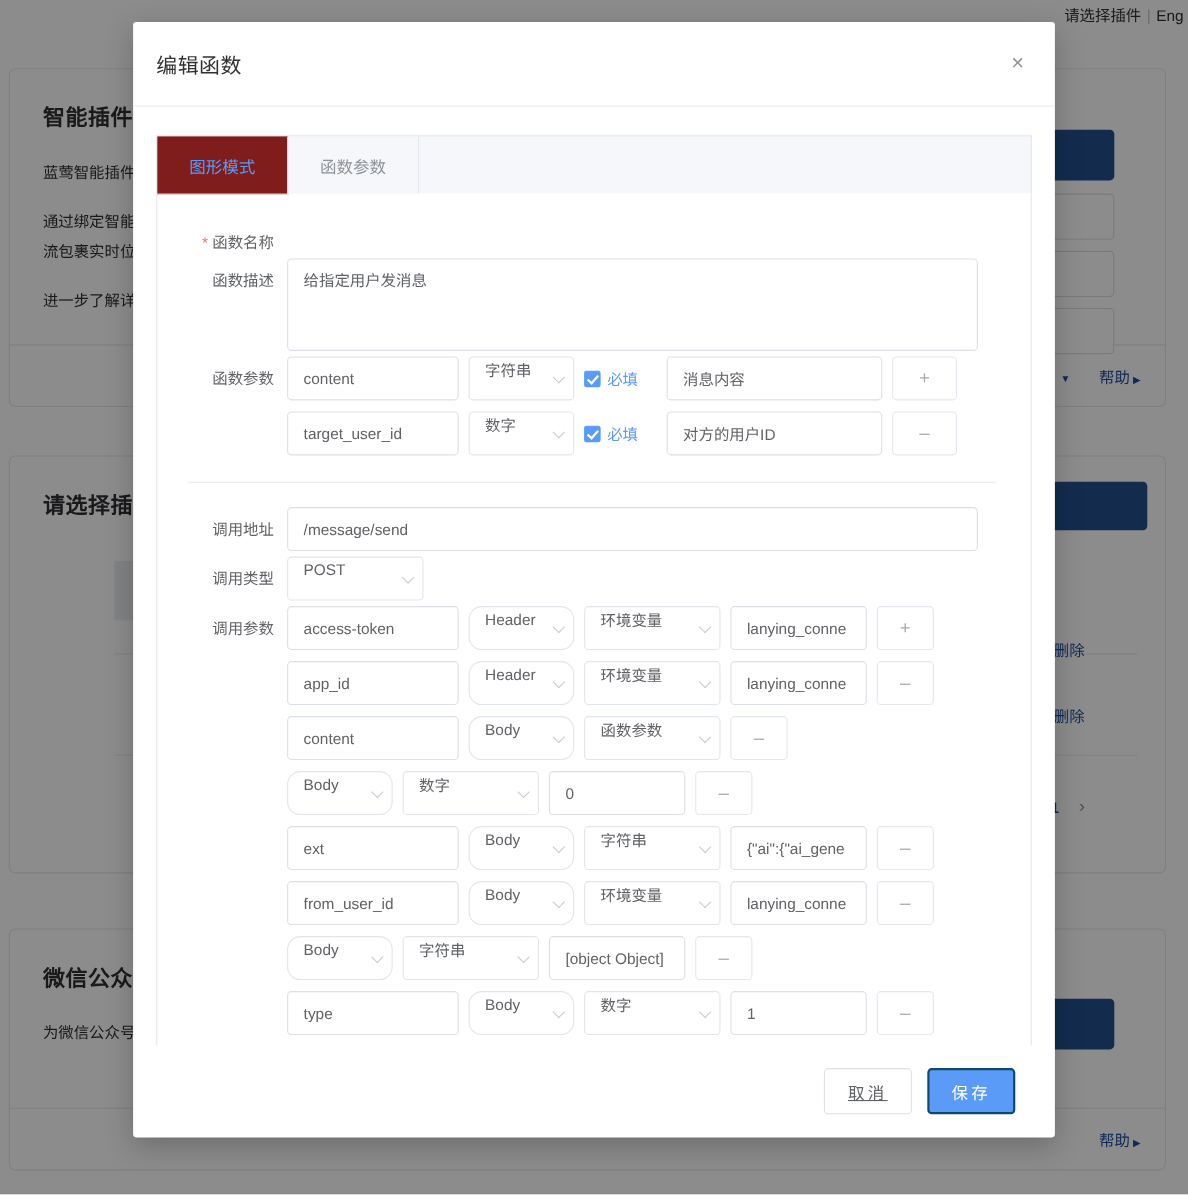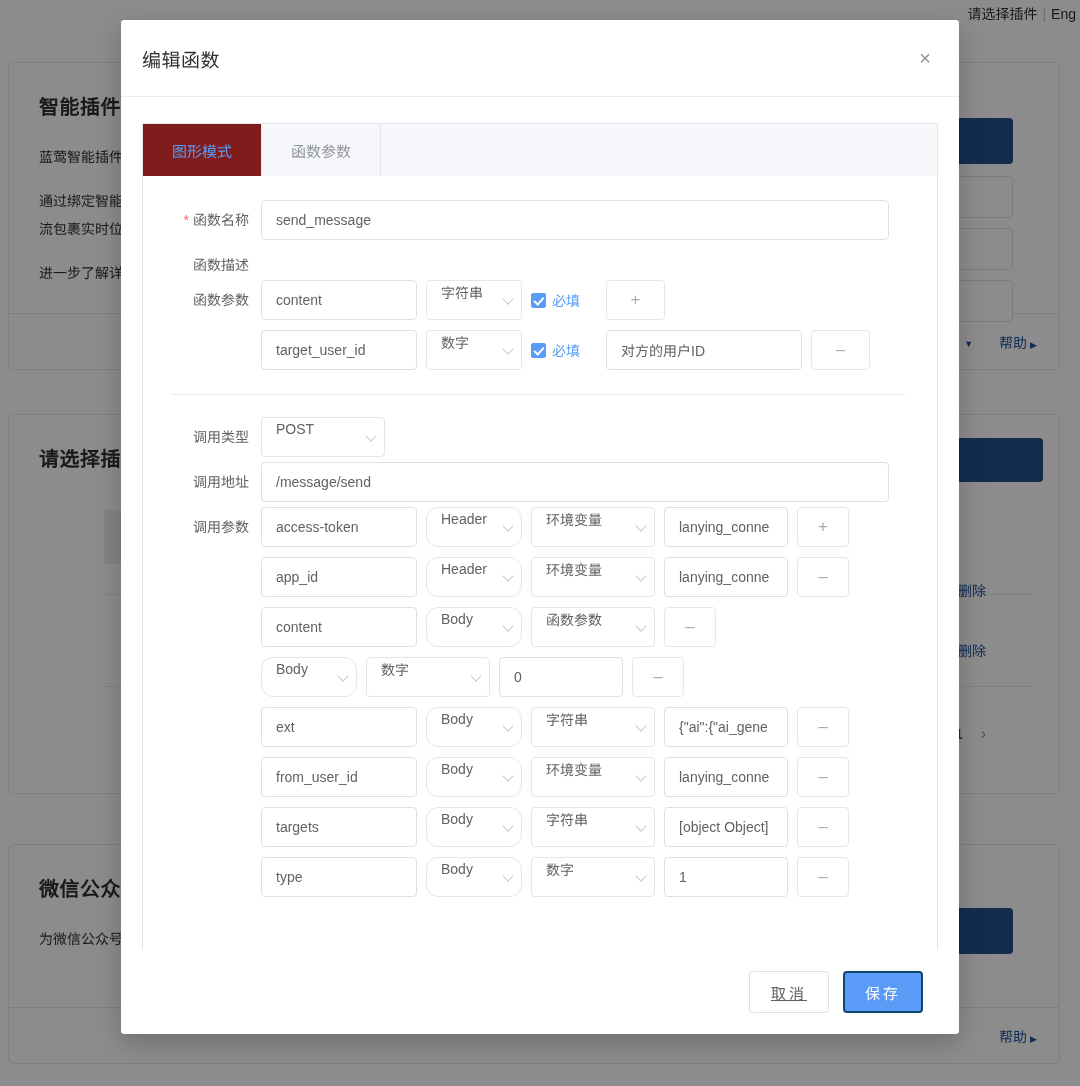--- a/index.html
+++ b/index.html
@@ -394,41 +394,42 @@
         <div class="tab active">图形模式</div>
         <div class="tab">函数参数</div>
       </div>
 
       <div class="tab-panel">
 
         <div class="form-row">
           <div class="form-label">
             <span class="req-star">*</span><span>函数名称</span>
           </div>
-          <input class="txt-input wide" type="text" value="send_message" style="">
         </div>
 
         <div class="form-row">
           <div class="form-label">函数描述</div>
+          <textarea class="txt-area" style="">给指定用户发消息</textarea>
         </div>
 
         <div class="form-row">
           <div class="form-label">函数参数</div>
           <div>
 
             <div class="param-row">
               <input class="txt-input p-name" type="text" value="content" style="">
               <div class="sel p-type">
                 <span>字符串</span>
                 <span class="chev"></span>
               </div>
               <div class="chk-wrap">
                 <span class="chk"></span>
                 <span class="chk-label">必填</span>
               </div>
+              <input class="txt-input p-desc" type="text" value="消息内容" style="">
               <div class="sq-btn">+</div>
             </div>
 
             <div class="param-row">
               <input class="txt-input p-name" type="text" value="target_user_id" style="">
               <div class="sel p-type">
                 <span>数字</span>
                 <span class="chev"></span>
               </div>
               <div class="chk-wrap">
@@ -436,35 +437,35 @@
                 <span class="chk-label">必填</span>
               </div>
               <input class="txt-input p-desc" type="text" value="对方的用户ID" style="">
               <div class="sq-btn">–</div>
             </div>
 
           </div>
         </div>
 
         <div class="divider"></div>
+
+        <div class="form-row">
+          <div class="form-label">调用地址</div>
+          <input class="txt-input wide" type="text" value="/message/send" style="">
+        </div>
 
         <div class="form-row">
           <div class="form-label">调用类型</div>
           <div class="sel" style="width:124px;">
             <span>POST</span>
             <span class="chev"></span>
           </div>
         </div>
 
         <div class="form-row">
-          <div class="form-label">调用地址</div>
-          <input class="txt-input wide" type="text" value="/message/send" style="">
-        </div>
-
-        <div class="form-row">
           <div class="form-label">调用参数</div>
           <div>
 
             <div class="param-row">
               <input class="txt-input c-name" type="text" value="access-token" style="">
               <div class="sel c-loc">
                 <span>Header</span>
                 <span class="chev"></span>
               </div>
               <div class="sel c-src">
@@ -537,21 +538,20 @@
               </div>
               <div class="sel c-src">
                 <span>环境变量</span>
                 <span class="chev"></span>
               </div>
               <input class="txt-input c-val" type="text" value="lanying_conne" style="">
               <div class="sq-btn small">–</div>
             </div>
 
             <div class="param-row">
-              <input class="txt-input c-name" type="text" value="targets" style="">
               <div class="sel c-loc">
                 <span>Body</span>
                 <span class="chev"></span>
               </div>
               <div class="sel c-src">
                 <span>字符串</span>
                 <span class="chev"></span>
               </div>
               <input class="txt-input c-val" type="text" value="[object Object]" style="">
               <div class="sq-btn small">–</div>

